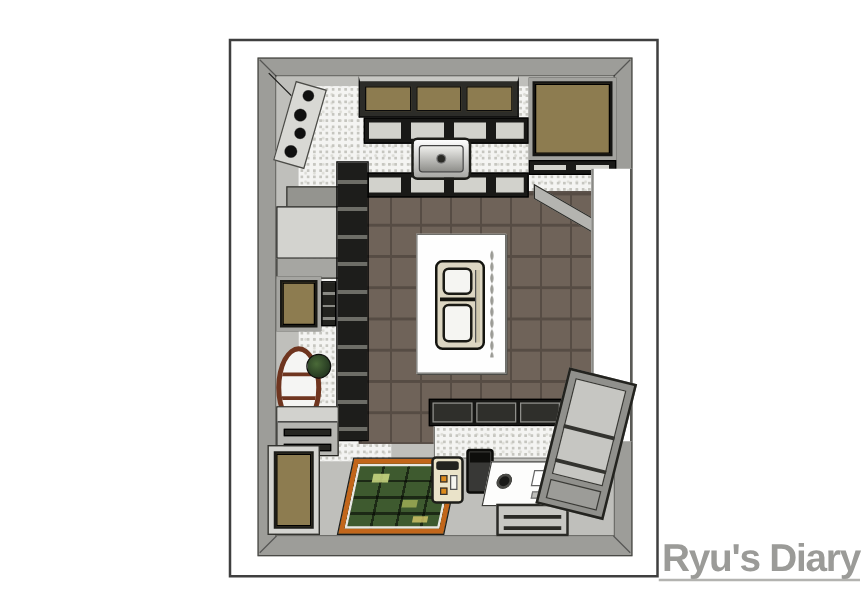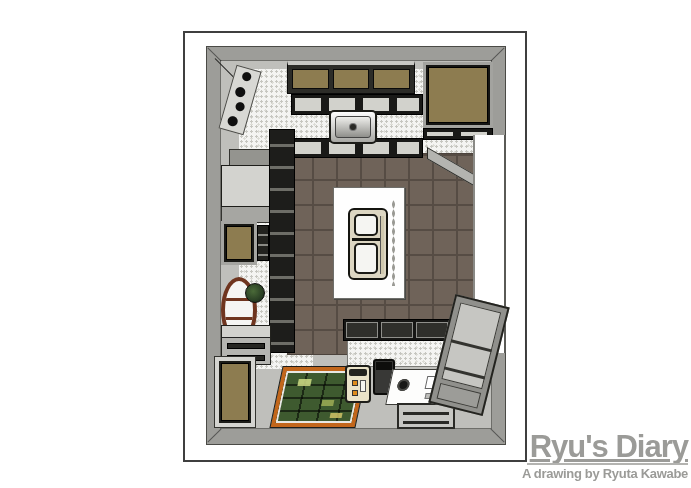--- a/index.html
+++ b/index.html
@@ -158,21 +158,21 @@
   .bench .seat  { position:absolute; left:5px; top:5px; right:5px; bottom:24px; background:#c6c6c2; border:1px solid #3a3a36; }
   .bench .seam  { position:absolute; left:5px; right:5px; height:3px; background:#33332f; }
   .bench .seam.m1 { top:40%; } .bench .seam.m2 { top:66%; }
   .bench .front { position:absolute; left:5px; right:5px; bottom:4px; height:16px; background:#9c9c98; border:1px solid #3a3a36; }
 
   .doorway { left:266px; top:88px; width:33px; height:218px; background:#ffffff;
              border-left:2px solid #8a8a86; border-right:2px solid #5a5a56; z-index:5; }
 
   
   .sig-title { right:3px; top:429px; font-size:31px; font-weight:bold; letter-spacing:-1px;
-               color:var(--signature,#9b9b98); white-space:nowrap;text-decoration:underline; }
+               color:var(--signature,#9b9b98); white-space:nowrap; }
   .sig-line  { right:3px; top:463px; width:161px; height:2px; background:#b3b3b0; }
   .sig-sub   { right:3px; top:466px; font-size:13px; font-weight:bold; letter-spacing:-0.3px;
                color:var(--signature,#9b9b98); white-space:nowrap; }
 </style>
 </head>
 <body>
 
 <div class="stage">
 
   <div class="el frame">
@@ -283,15 +283,14 @@
 
       <div class="el crease tl"></div>
       <div class="el crease tr"></div>
       <div class="el crease bl"></div>
       <div class="el crease br"></div>
     </div>
   </div>
 
   <div class="el sig-title">Ryu's Diary</div>
   <div class="el sig-line"></div>
-  <div class="el sig-sub">A drawing by Ryuta Kawabe</div>
 
 </div>
 
 </body></html>

